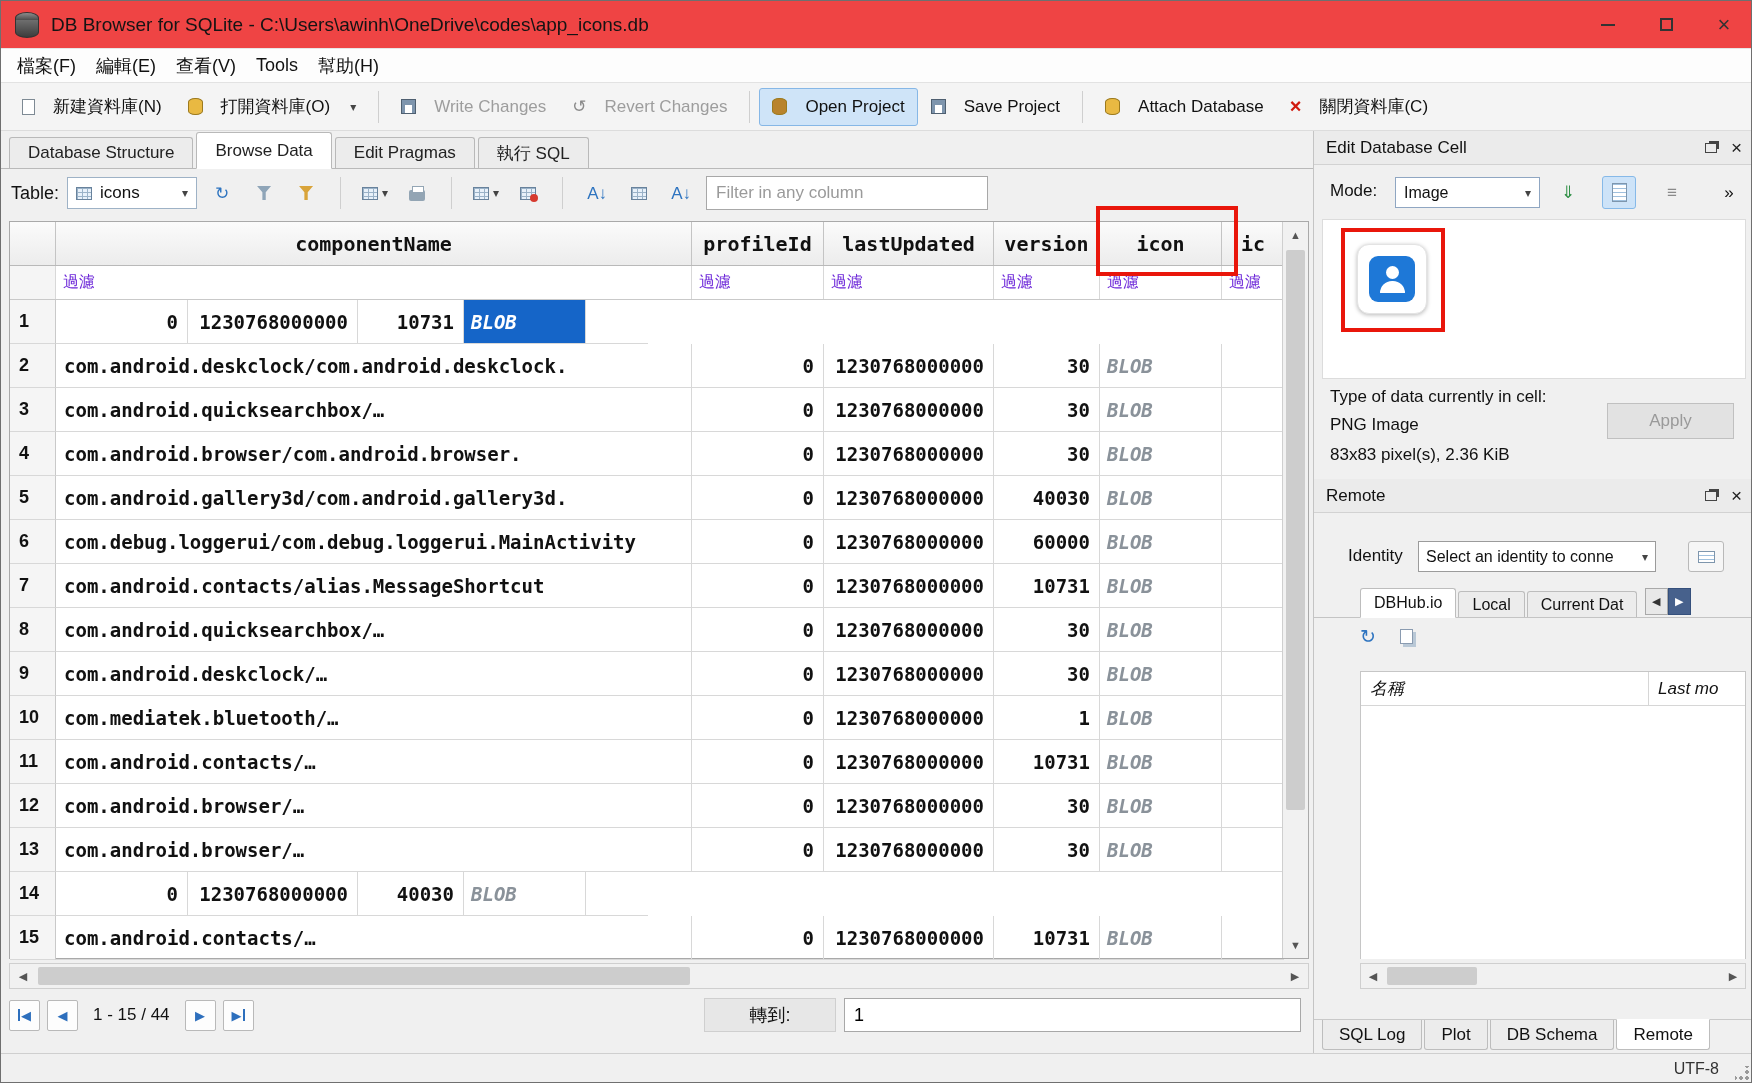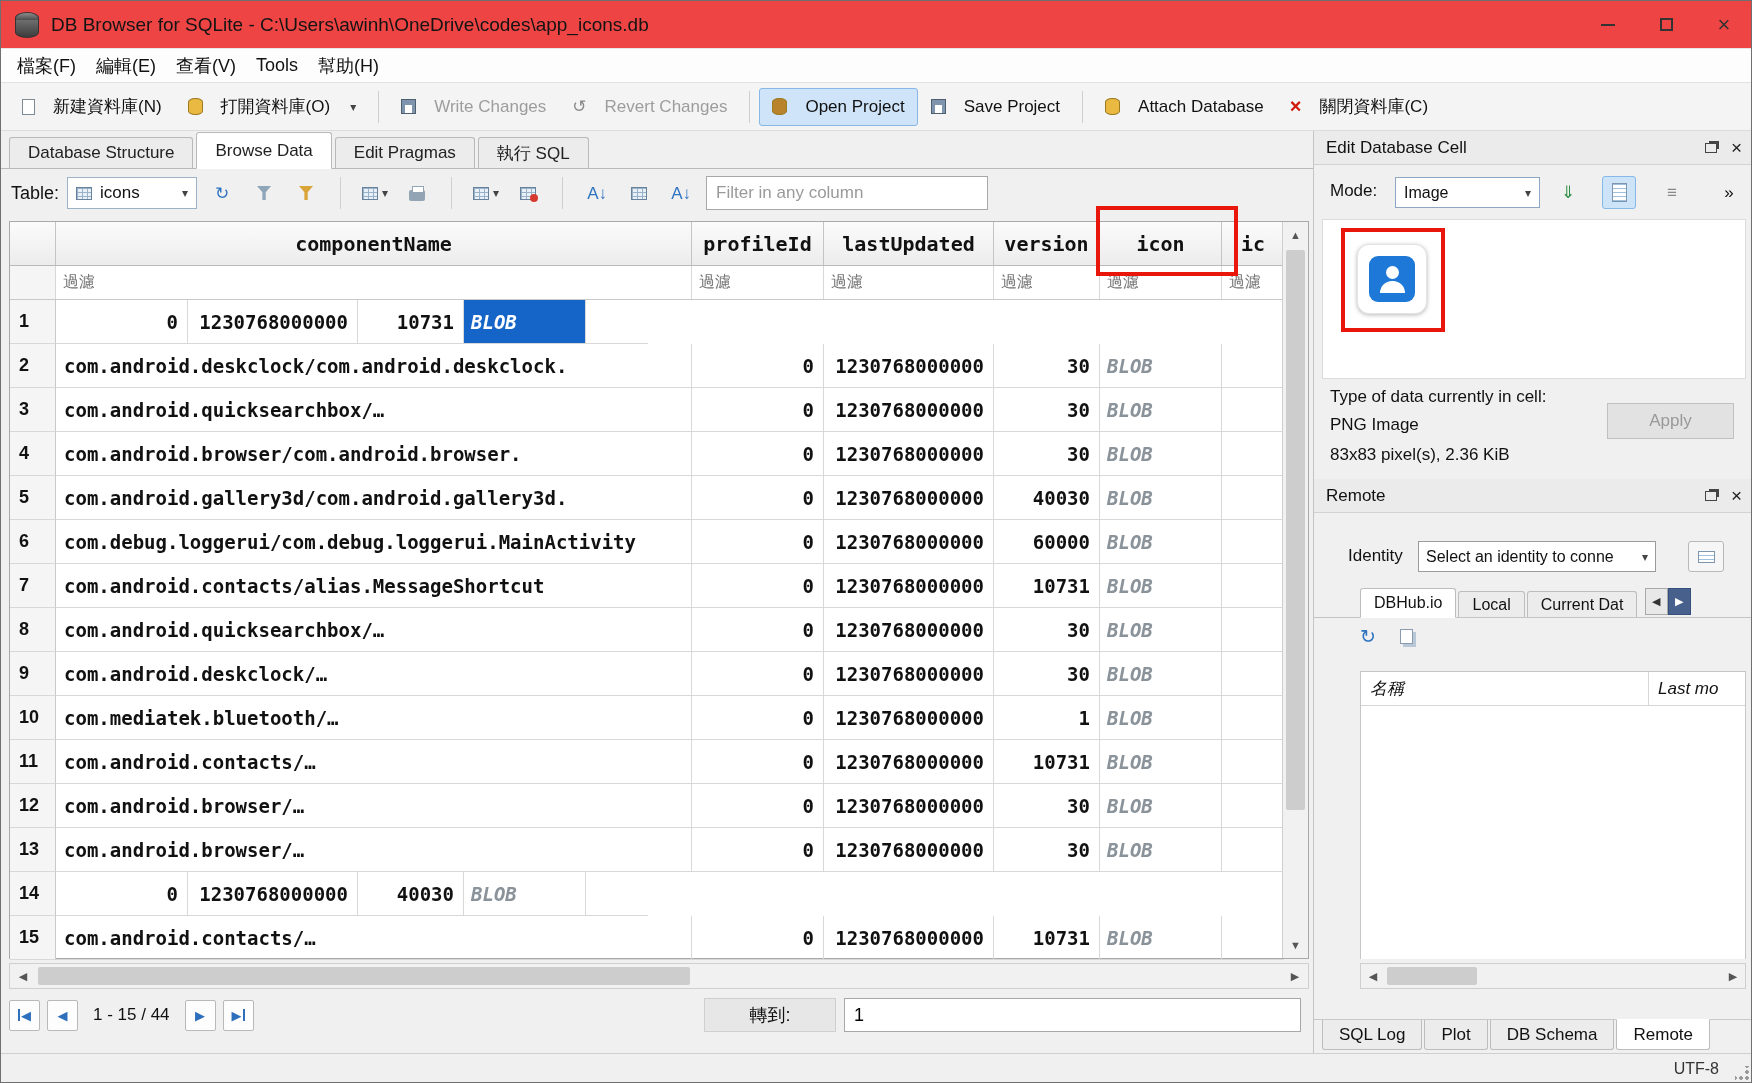--- a/index.html
+++ b/index.html
@@ -55,21 +55,21 @@
   .icon-btn{width:34px;height:32px;display:flex;align-items:center;justify-content:center;border:1px solid transparent;border-radius:3px;gap:2px;}
   .filter-input{height:34px;width:282px;border:1px solid #a8a8a8;font-size:17px;padding:0 9px;font-family:"Liberation Sans",sans-serif;color:#222;background:#fff;}
   .filter-input::placeholder{color:#9a9a9a;}
 
   
   .table-wrap{left:8px;top:220px;width:1300px;height:738px;background:#fff;border:1px solid #a9a9a9;}
   .thead,.tfilter,.trow{display:flex;}
   .thead{height:44px;background:linear-gradient(#fbfbfb,#ececec);border-bottom:1px solid #b9b9b9;}
   .hcell{display:flex;align-items:center;justify-content:center;font-family:"DejaVu Sans Mono",monospace;font-weight:bold;font-size:20px;border-right:1px solid #c4c4c4;overflow:hidden;white-space:nowrap;}
   .tfilter{height:34px;border-bottom:1px solid #c9c9c9;}
-  .fcell{display:flex;align-items:center;font-size:16px;color:#737373;border-right:1px solid #d8d8d8;padding-left:7px;background:#fff;overflow:hidden;white-space:nowrap;}
+  .fcell{display:flex;align-items:center;font-size:16px;color:#6d28d9;border-right:1px solid #d8d8d8;padding-left:7px;background:#fff;overflow:hidden;white-space:nowrap;}
   .fcell.corner{background:#f5f5f5;}
   .trows{height:660px;overflow:hidden;}
   .trow{height:44px;}
   .cell{display:flex;align-items:center;border-right:1px solid #d8d8d8;border-bottom:1px solid #d8d8d8;font-family:"DejaVu Sans Mono",monospace;font-size:19px;font-weight:bold;overflow:hidden;white-space:nowrap;}
   .rownum{font-family:"Liberation Sans",sans-serif;font-weight:600;font-size:18px;background:#f5f5f5;border-right:1px solid #c9c9c9;padding-left:9px;}
   .comp{padding-left:8px;}
   .numr{justify-content:flex-end;padding-right:9px;}
   .blob{color:#8a929a;font-style:italic;padding-left:7px;}
   .blob.selected{background:#1565c8;color:#fff;}
   .w-num{width:46px;} .w-comp{width:636px;} .w-prof{width:132px;} .w-upd{width:170px;} .w-ver{width:106px;} .w-icon{width:122px;} .w-extra{width:62px;border-right:none;}

